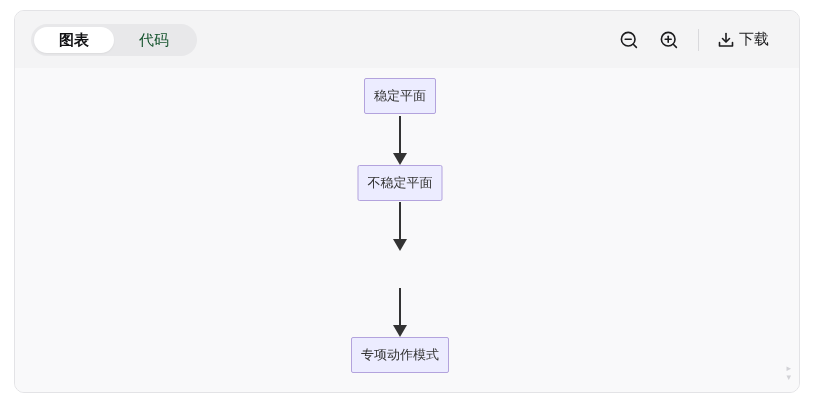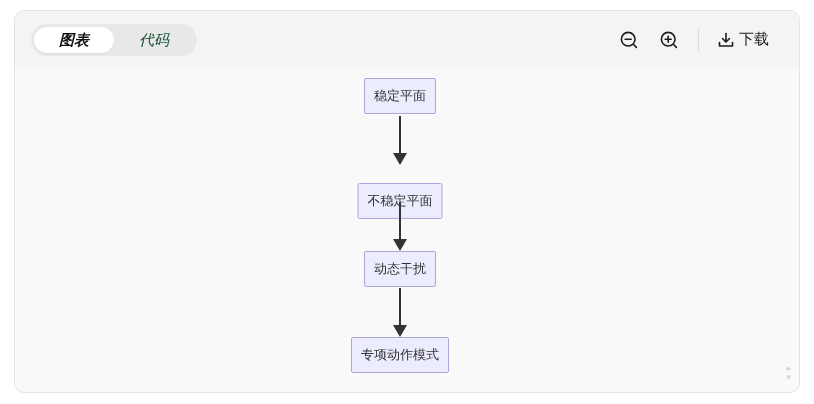--- a/index.html
+++ b/index.html
@@ -29,21 +29,20 @@
     align-items: center;
     padding: 0 30px 0 16px;
   }
   .tab-group {
     display: flex;
     align-items: center;
     background: #e8e8ea;
     border-radius: 16px;
     padding: 3px;
     height: 32px;
-    font-style: italic;
   }
   .tab {
     height: 26px;
     line-height: 26px;
     padding: 0 25px;
     font-size: 15px;
     border-radius: 13px;
     color: #14532d;
     cursor: pointer;
     white-space: nowrap;
@@ -112,21 +111,21 @@
     width: 2px;
     background: #333333;
   }
   .edge-head {
     width: 0; height: 0;
     border-left: 7px solid transparent;
     border-right: 7px solid transparent;
     border-top: 12px solid #333333;
   }
   .n1 { top: 10px; }
-  .n2 { top: 115px; }
+  .n2 { top: 97px; }
   .n3 { top: 183px; }
   .n4 { top: 269px; }
   .e1 { top: 48px;  height: 49px; }
   .e2 { top: 134px; height: 49px; }
   .e3 { top: 220px; height: 49px; }
   .e1 .edge-line { height: 37px; }
   .e2 .edge-line { height: 37px; }
   .e3 .edge-line { height: 37px; }
   .resize-grip {
     position: absolute;
@@ -193,21 +192,20 @@
       <div class="edge-head"></div>
     </div>
 
     <div class="flow-node n2">不稳定平面</div>
 
     <div class="flow-edge e2">
       <div class="edge-line"></div>
       <div class="edge-head"></div>
     </div>
 
-    <div class="flow-node n3">动态干扰</div>
 
     <div class="flow-edge e3">
       <div class="edge-line"></div>
       <div class="edge-head"></div>
     </div>
 
     <div class="flow-node n4">专项动作模式</div>
 
     <div class="resize-grip">▸<br>▾</div>
   </div>

